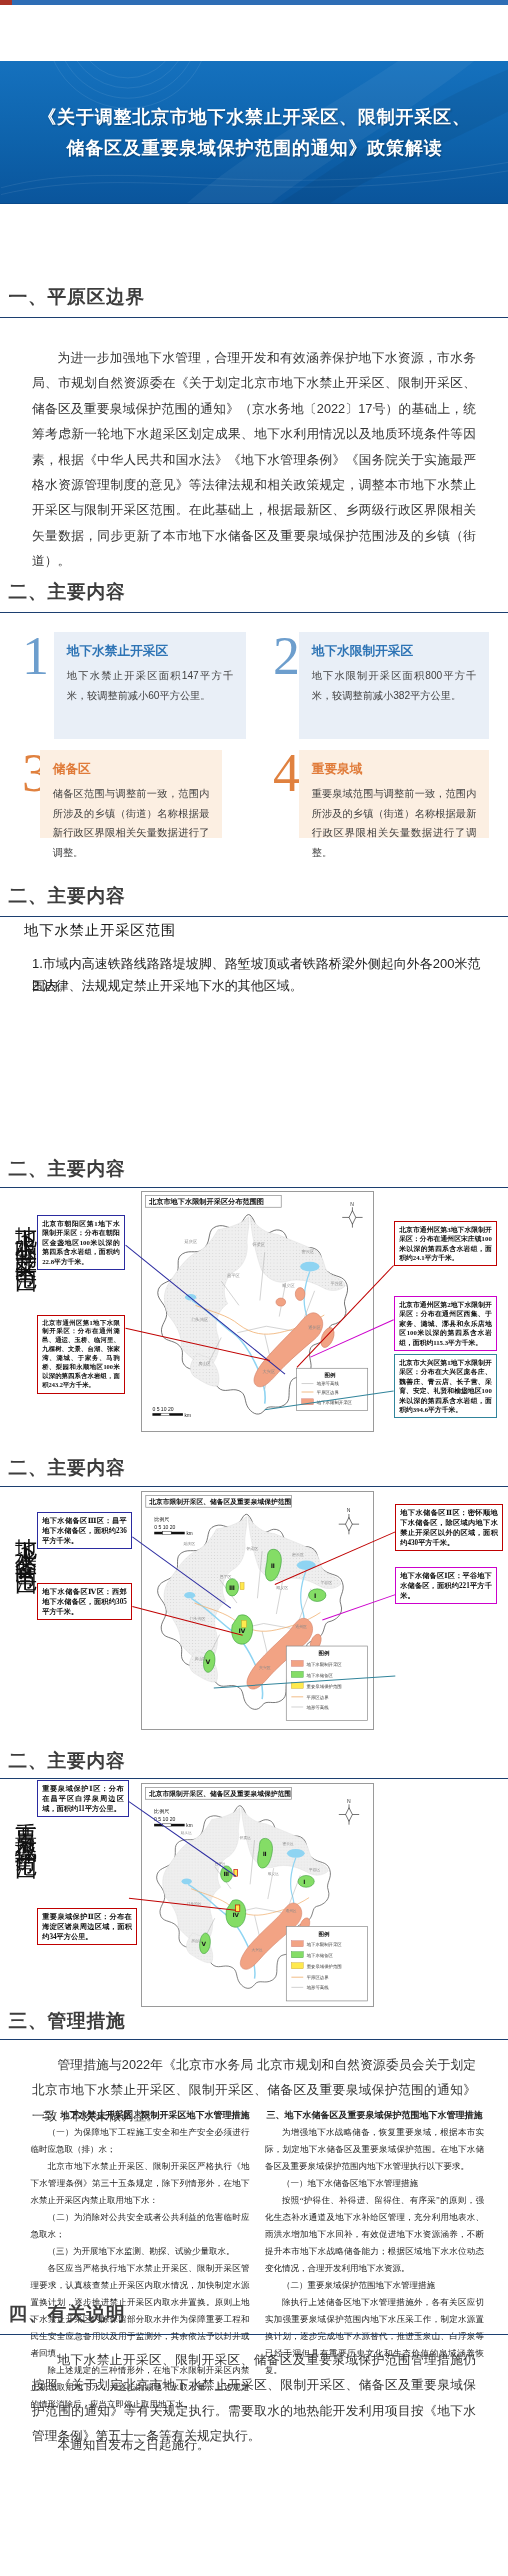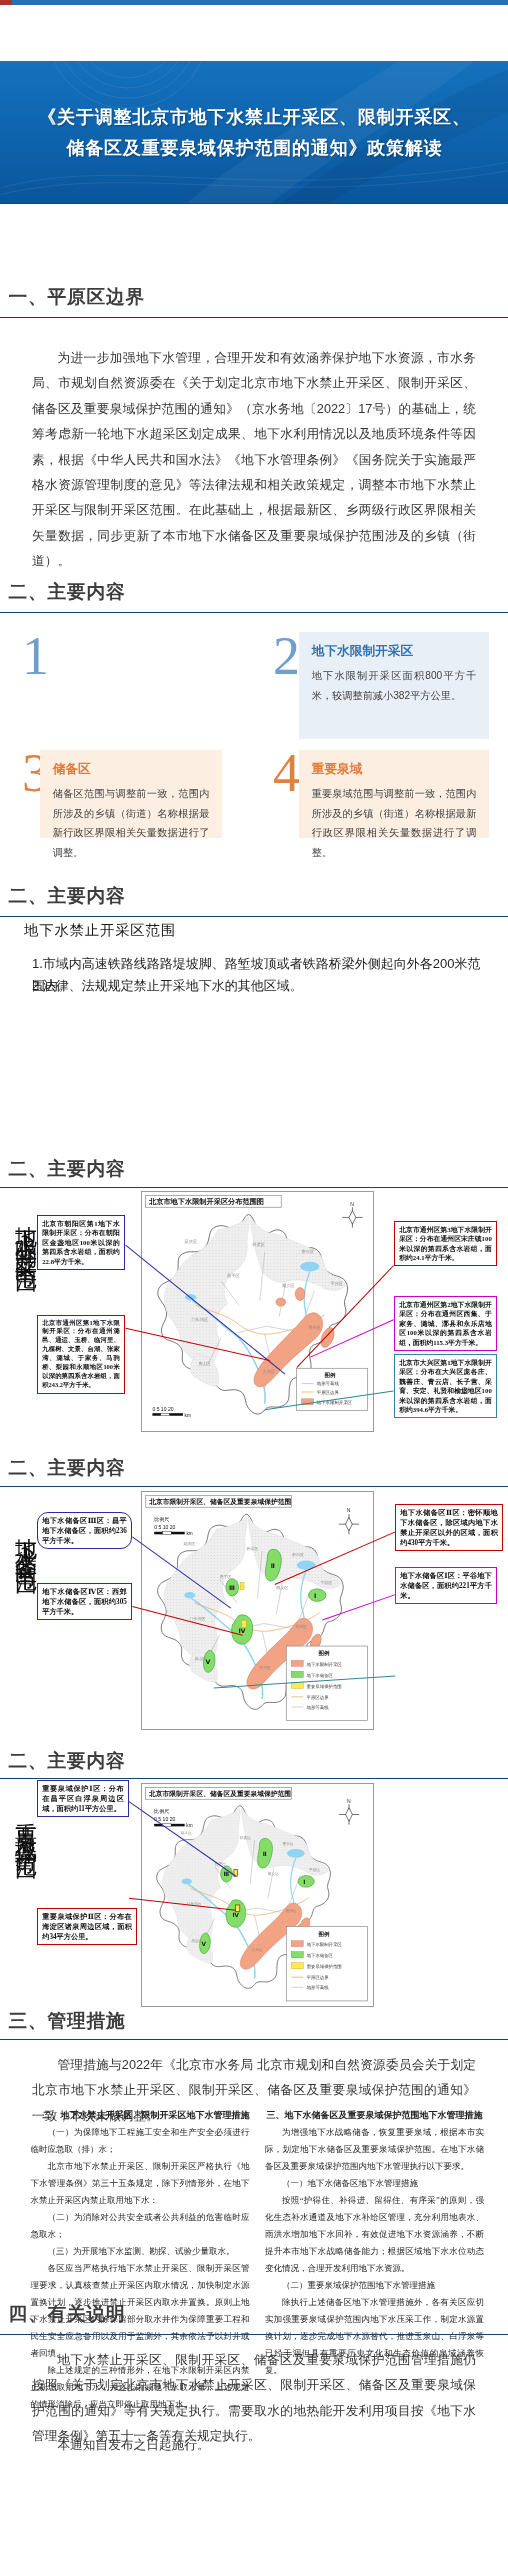--- a/index.html
+++ b/index.html
@@ -95,20 +95,24 @@
   </div>
 
   <div class="abs h2" style="top:285px;left:8.5px;">一、平原区边界</div>
   <div class="abs rule" style="top:317px;"></div>
   <div class="abs para" style="top:346px;left:32px;width:444px;">为进一步加强地下水管理，合理开发和有效涵养保护地下水资源，市水务局、市规划自然资源委在《关于划定北京市地下水禁止开采区、限制开采区、储备区及重要泉域保护范围的通知》（京水务地〔2022〕17号）的基础上，统筹考虑新一轮地下水超采区划定成果、地下水利用情况以及地质环境条件等因素，根据《中华人民共和国水法》《地下水管理条例》《国务院关于实施最严格水资源管理制度的意见》等法律法规和相关政策规定，调整本市地下水禁止开采区与限制开采区范围。在此基础上，根据最新区、乡两级行政区界限相关矢量数据，同步更新了本市地下水储备区及重要泉域保护范围涉及的乡镇（街道）。</div>
 
   <div class="abs h2" style="top:580px;left:8.5px;">二、主要内容</div>
   <div class="abs rule" style="top:612px;"></div>
 
   <div class="abs cardnum" style="top:629px;left:22px;color:#6d9ecd;">1</div>
+  <div class="abs card" style="top:632px;left:54px;width:192px;height:107px;background:#e9eff7;">
+    <div class="ct" style="color:#2e74b5;">地下水禁止开采区</div>
+    <div class="cb">地下水禁止开采区面积147平方千米，较调整前减小60平方公里。</div>
+  </div>
   <div class="abs cardnum" style="top:629px;left:273px;color:#6d9ecd;">2</div>
   <div class="abs card" style="top:632px;left:299px;width:190px;height:107px;background:#e9eff7;">
     <div class="ct" style="color:#2e74b5;">地下水限制开采区</div>
     <div class="cb">地下水限制开采区面积800平方千米，较调整前减小382平方公里。</div>
   </div>
   <div class="abs cardnum" style="top:746px;left:22px;color:#e0813f;">3</div>
   <div class="abs card" style="top:750px;left:40px;width:182px;height:88px;background:#fcefe2;">
     <div class="ct" style="color:#e07b39;">储备区</div>
     <div class="cb">储备区范围与调整前一致，范围内所涉及的乡镇（街道）名称根据最新行政区界限相关矢量数据进行了调整。</div>
   </div>
@@ -252,21 +256,21 @@
       <text x="194" y="218" font-size="5.2" fill="#333">地下水储备区</text>
       <rect x="176" y="225" width="14" height="7" stroke="#c9a227" stroke-width="0.5" fill="#ffe94d"></rect>
       <text x="194" y="231" font-size="5.2" fill="#333">重要泉域保护范围</text>
       <line x1="176" y1="242" x2="190" y2="242" stroke-width="1" stroke="#f0b070"></line>
       <text x="194" y="244" font-size="5.2" fill="#333">平原区边界</text>
       <line x1="176" y1="254" x2="190" y2="254" stroke-width="1" stroke="#c8c8c8"></line>
       <text x="194" y="256" font-size="5.2" fill="#333">地形等高线</text>
     </g>
   </svg>
 
-  <div class="abs callout" style="top: 1512px; left: 37px; width: 95px; font-size: 7.2px; border-color: rgb(43, 43, 160); border-radius: 11px;">地下水储备区Ⅲ区：昌平地下水储备区，面积约236平方千米。</div>
+  <div class="abs callout" style="top: 1512px; left: 37px; width: 95px; font-size: 7.2px; border-color: rgb(43, 43, 160);">地下水储备区Ⅲ区：昌平地下水储备区，面积约236平方千米。</div>
   <div class="abs callout" style="top: 1583px; left: 37px; width: 95px; font-size: 7.2px; border-color: rgb(192, 0, 0);">地下水储备区Ⅳ区：西郊地下水储备区，面积约305平方千米。</div>
   <div class="abs callout" style="top: 1504px; left: 395px; width: 108px; font-size: 7.2px; border-color: rgb(192, 0, 0);">地下水储备区Ⅱ区：密怀顺地下水储备区，除区域内地下水禁止开采区以外的区域，面积约430平方千米。</div>
   <div class="abs callout" style="top: 1567px; left: 395px; width: 102px; font-size: 7.2px; border-color: rgb(204, 0, 204);">地下水储备区Ⅰ区：平谷地下水储备区，面积约221平方千米。</div>
 
   <div class="abs h2" style="top:1749px;left:8.5px;">二、主要内容</div>
   <div class="abs rule" style="top:1778px;"></div>
   <div class="abs sideLabel" style="top:1805px;left:13.6px;height:221px;">重要泉域保护范围</div>
 
   <svg class="abs mapSvg" style="top:1783px;left:141px;" width="231" height="222" viewBox="0 0 272 262">
     <g transform="translate(2,14) scale(0.87)">

